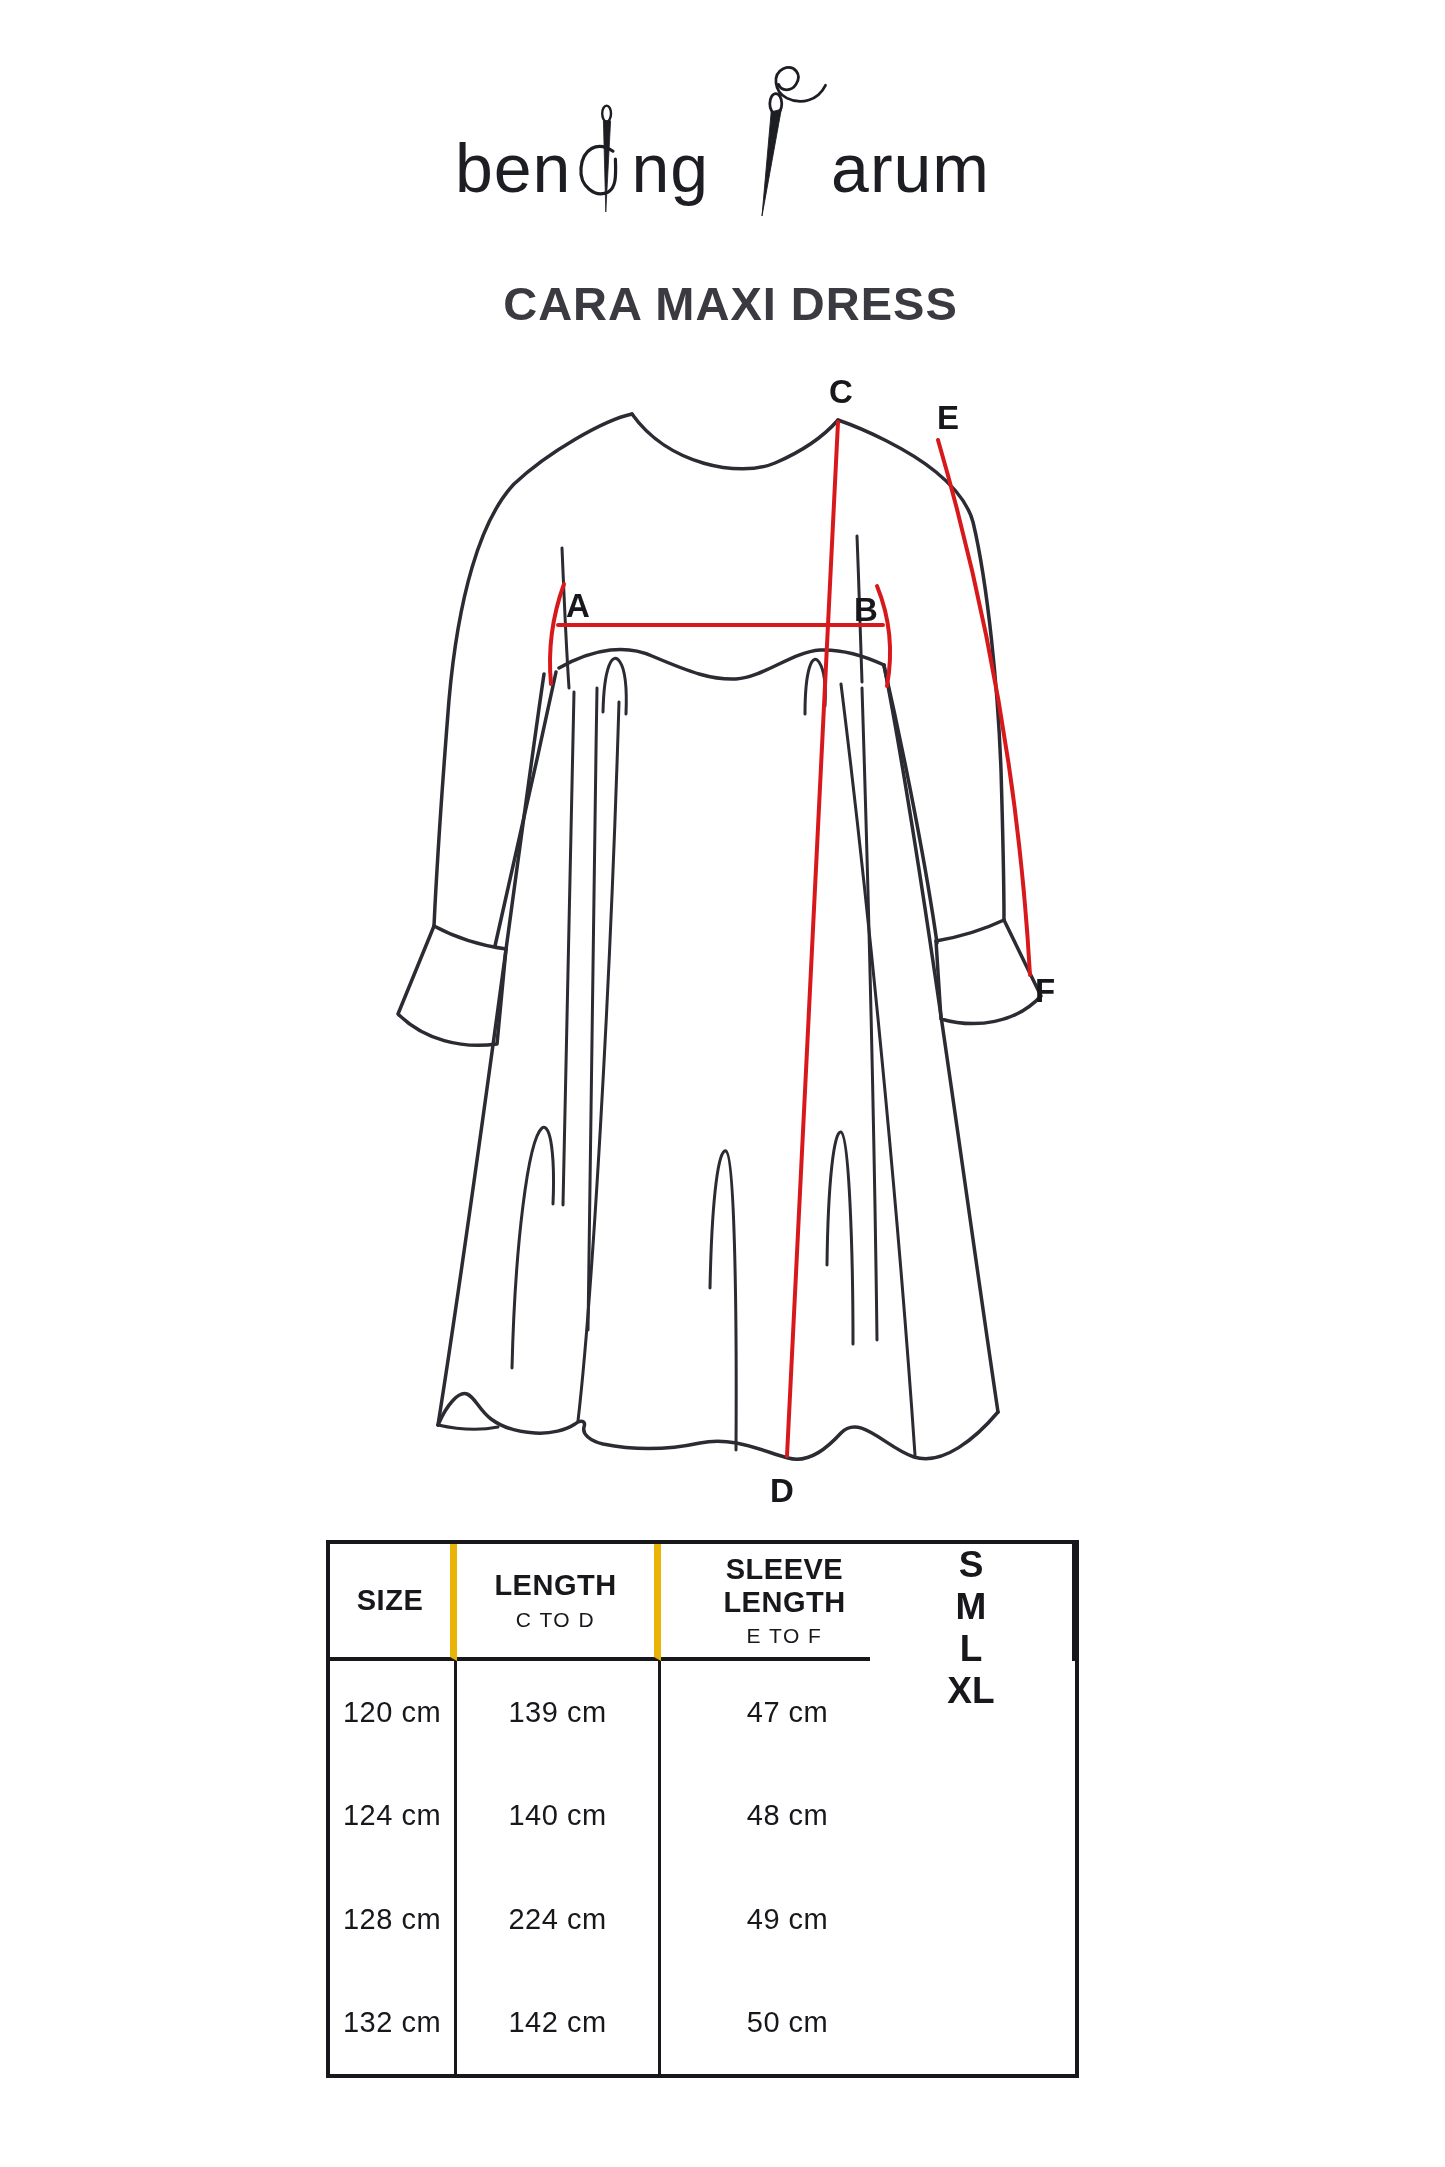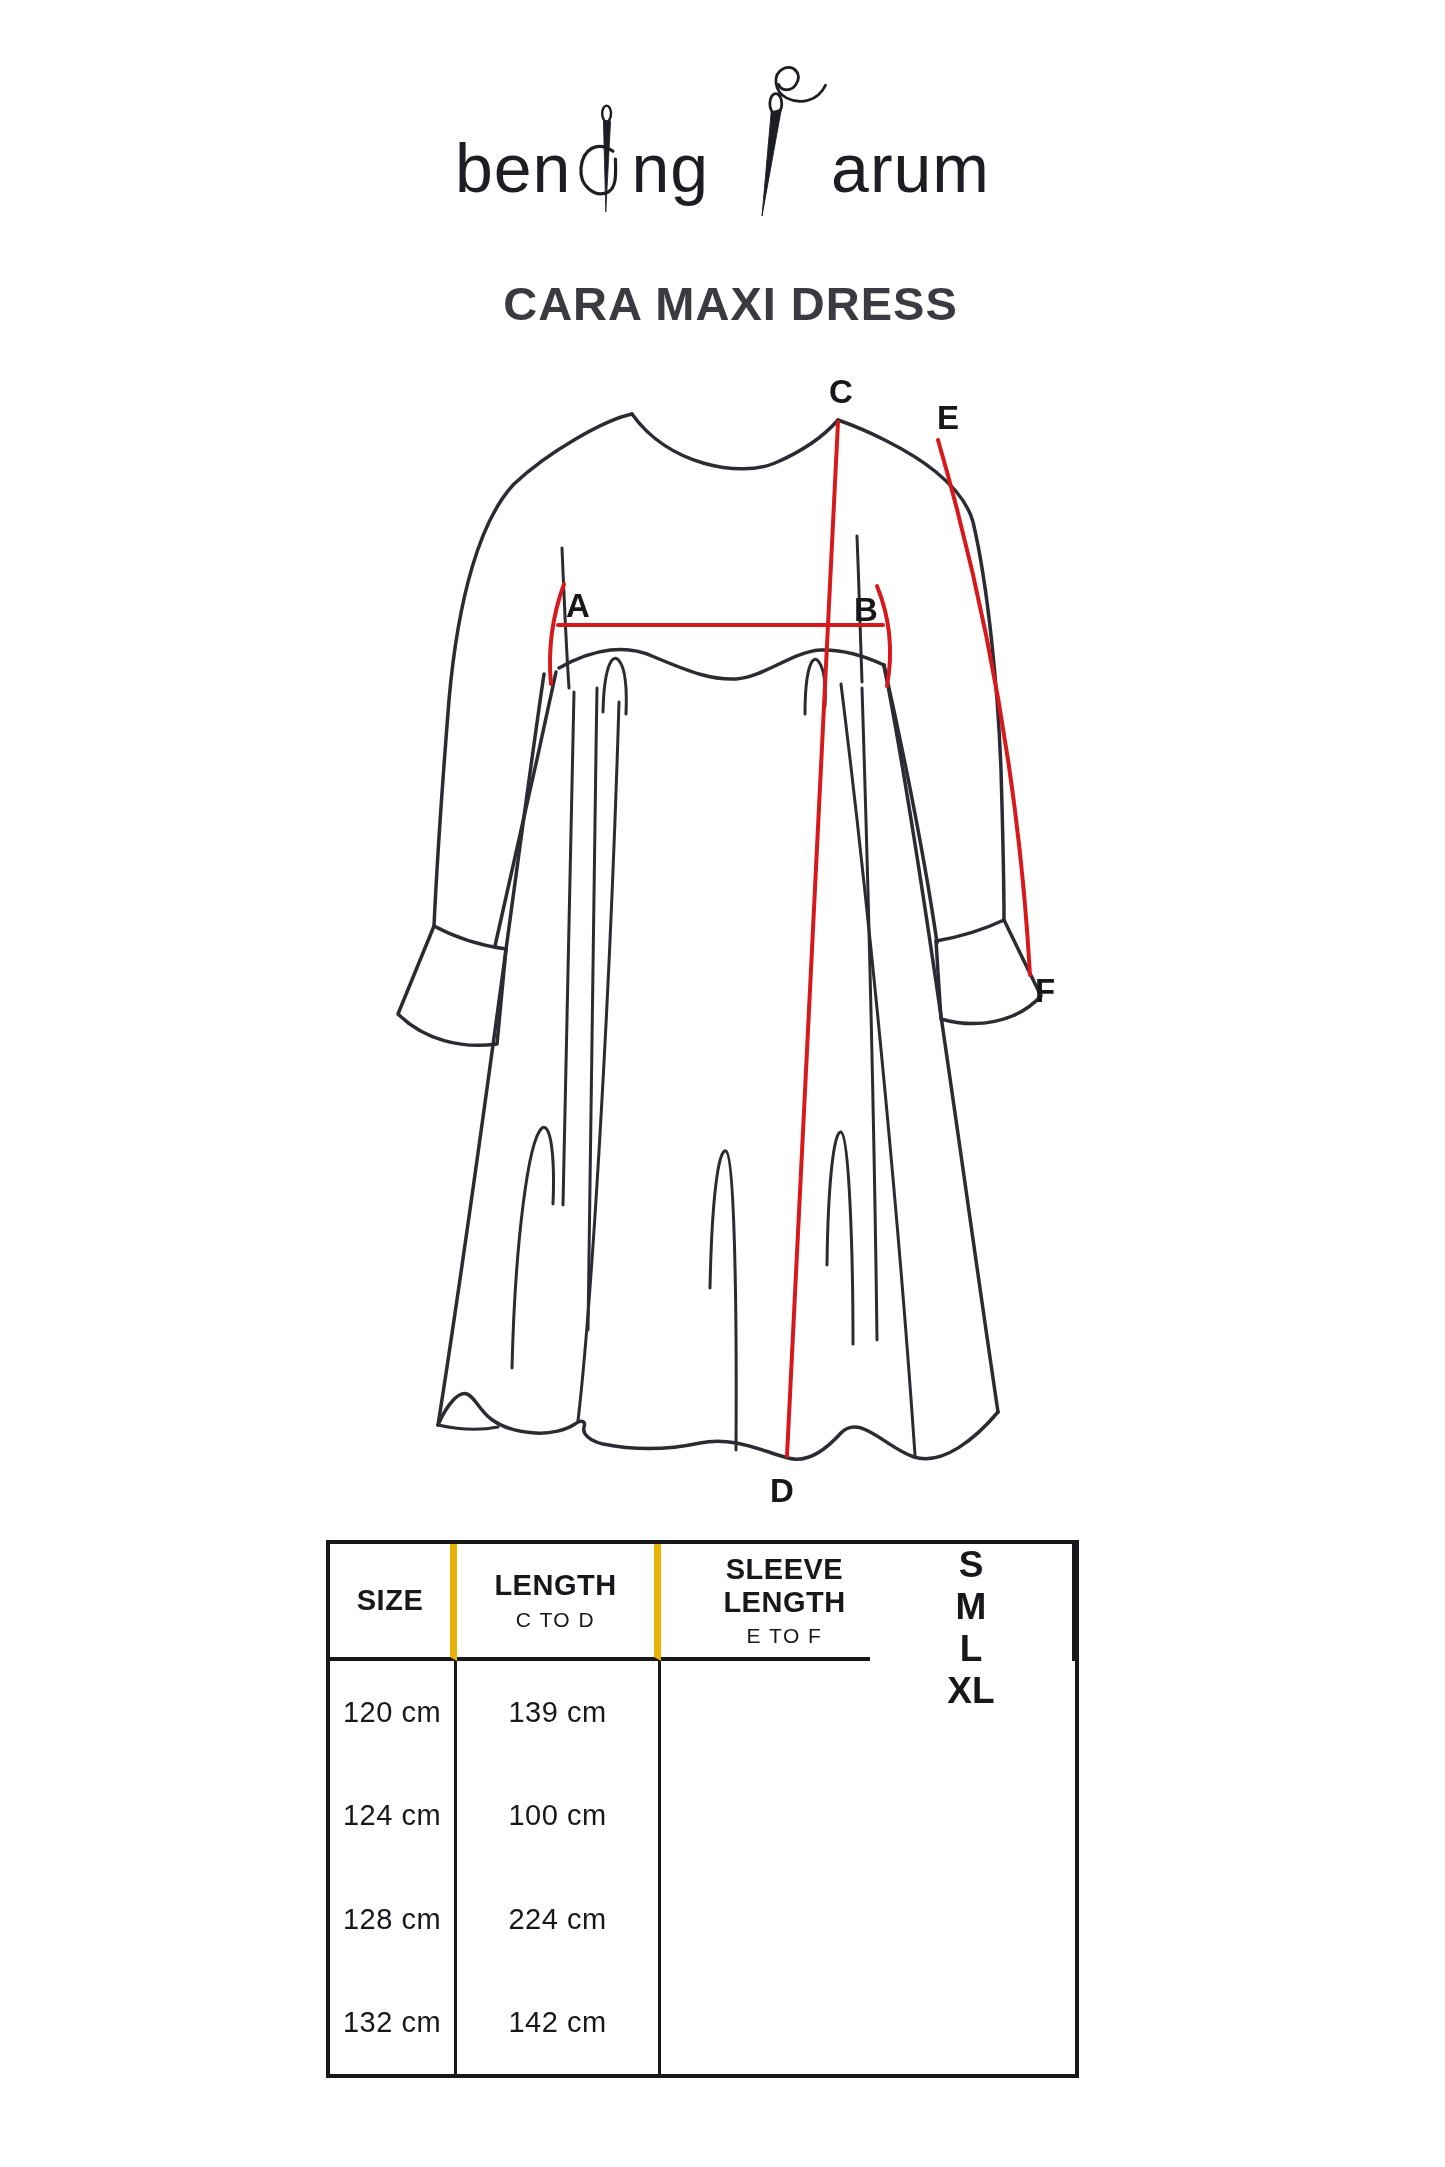--- a/index.html
+++ b/index.html
@@ -157,19 +157,25 @@
       <div class="cell-size">XL</div>
     </div>
     <div class="tcol">
       <div class="cell-val">120 cm</div>
       <div class="cell-val">124 cm</div>
       <div class="cell-val">128 cm</div>
       <div class="cell-val">132 cm</div>
     </div>
     <div class="tcol">
       <div class="cell-val">139 cm</div>
-      <div class="cell-val">100 cm</div>
+      <div class="cell-val">140 cm</div>
       <div class="cell-val">224 cm</div>
       <div class="cell-val">142 cm</div>
+    </div>
+    <div class="tcol last">
+      <div class="cell-val">47 cm</div>
+      <div class="cell-val">48 cm</div>
+      <div class="cell-val">49 cm</div>
+      <div class="cell-val">50 cm</div>
     </div>
   </div>
 
 </div>
 
 </body></html>

